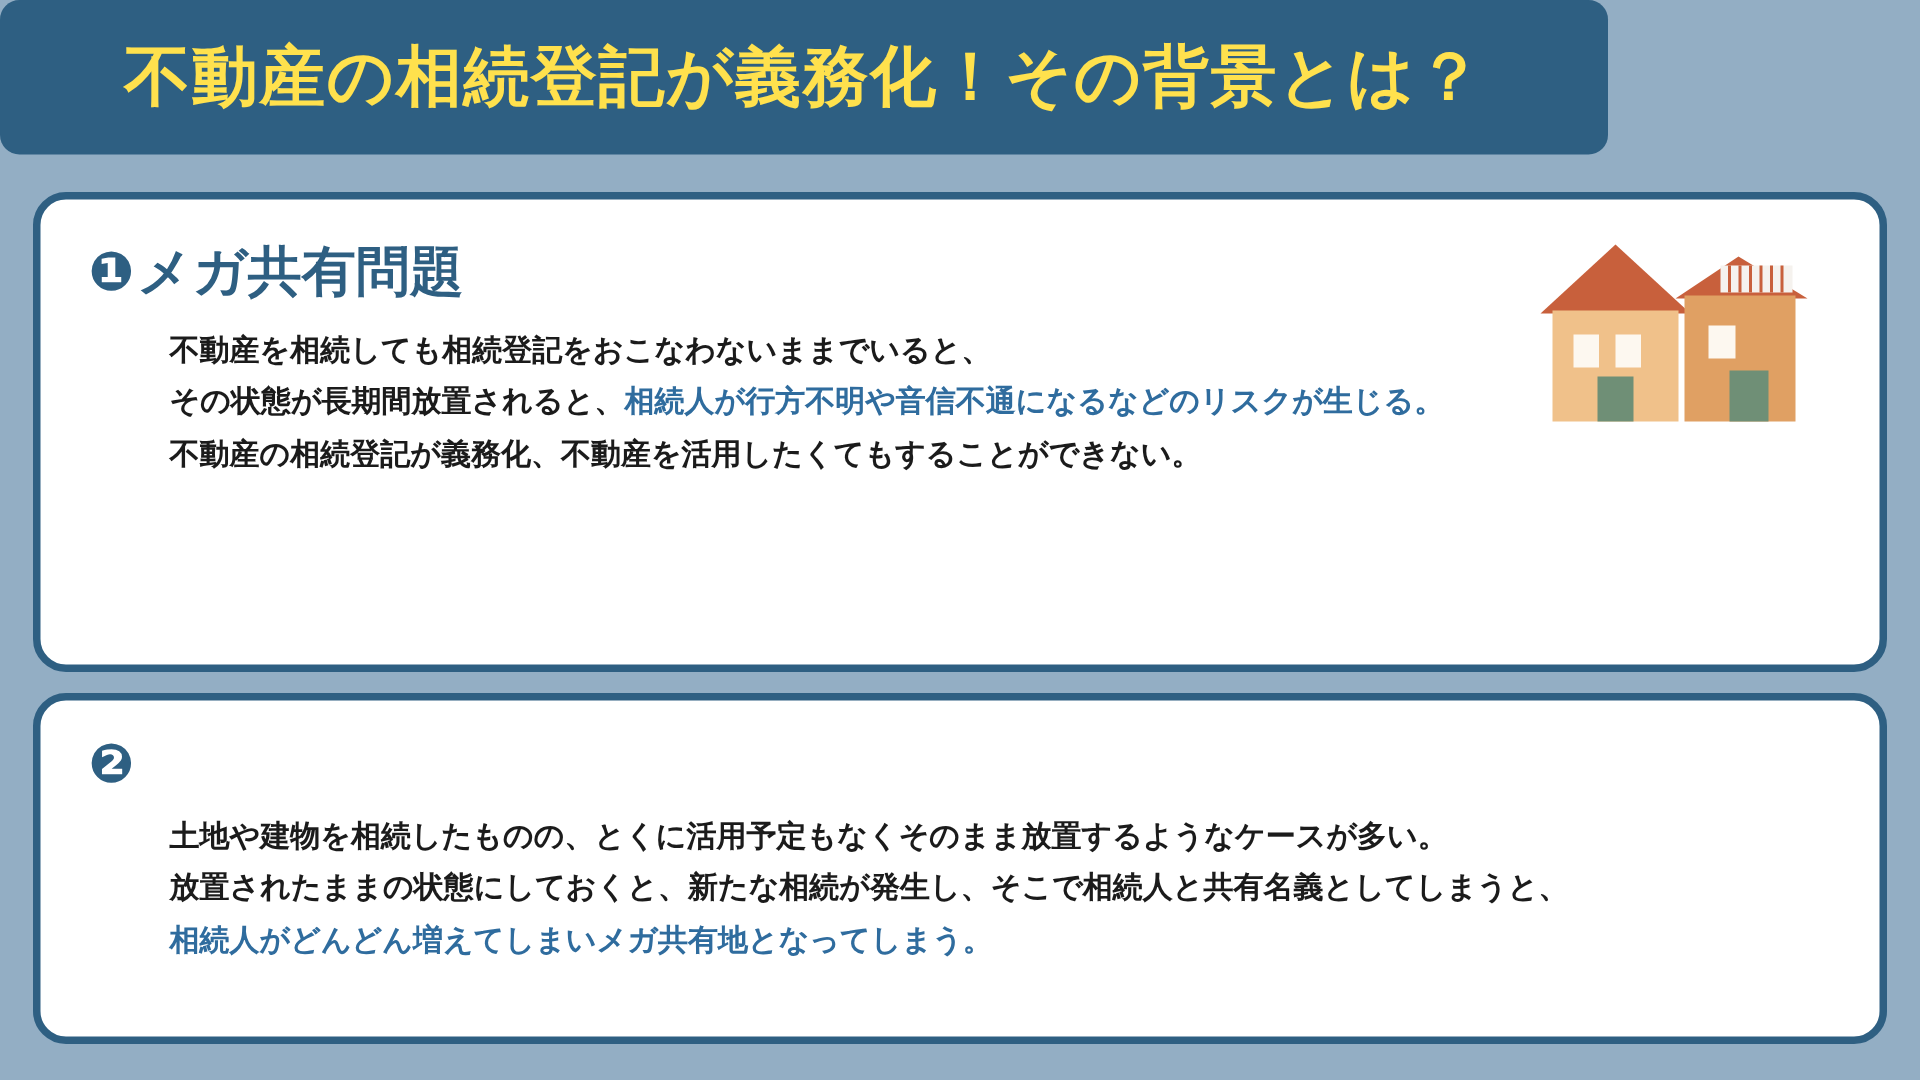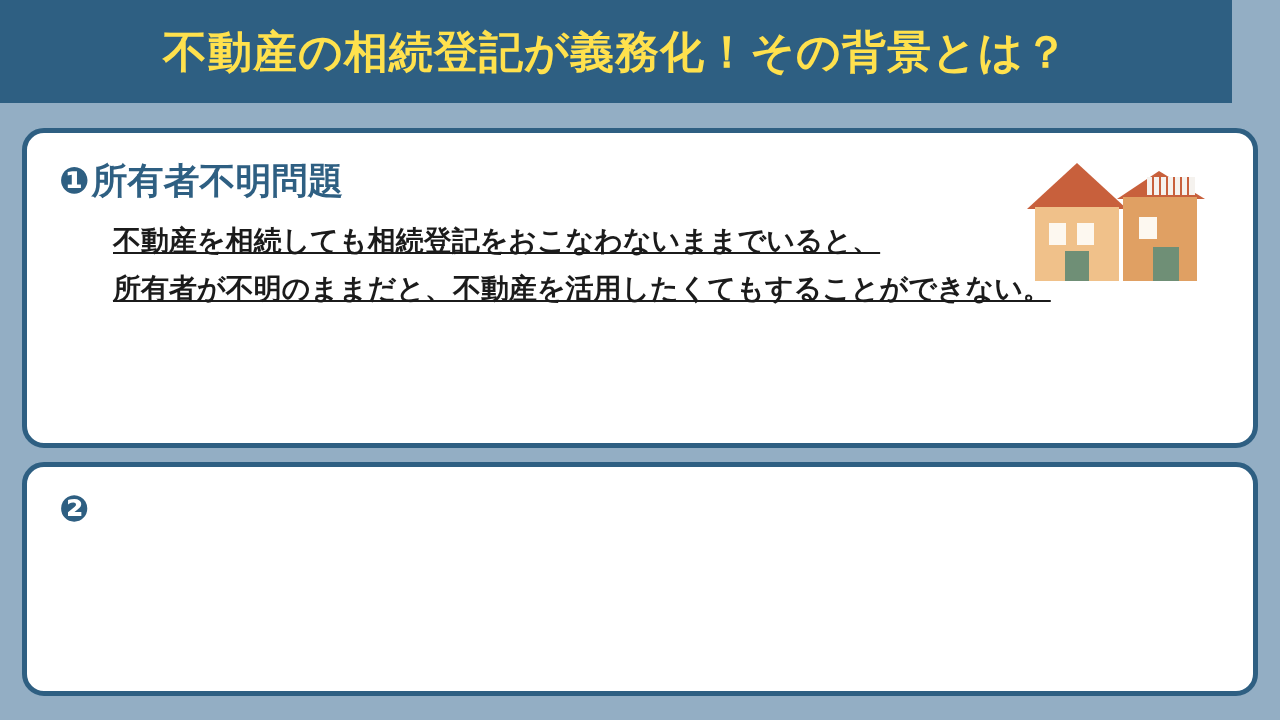--- a/index.html
+++ b/index.html
@@ -18,26 +18,27 @@
     width: 1280px;
     height: 720px;
     background: #93aec4;
     box-sizing: border-box;
   }
   
   .header {
     position: absolute;
     top: 0;
     left: 0;
-    width: 1232px;
+    width: 1072px;
     height: 103px;
     background: #2e5f82;
     display: flex;
     align-items: center;
     justify-content: center;
+    border-radius: 13px;
   }
   .header-title {
     color: #ffe14d;
     font-size: 44px;
     font-weight: bold;
     letter-spacing: 1px;
     text-align: center;
     line-height: 1;
     white-space: nowrap;
   }
@@ -74,26 +75,25 @@
 
   .body-text {
     margin: 0;
     padding: 0;
     list-style: none;
   }
   #card-1 .body-text { margin: 18px 0 0 86px; }
   #card-2 .body-text { margin: 14px 0 0 86px; }
 
   .body-line {
-    font-size: 28px;
+    font-size: 20px;
     color: #1b1b1b;
     line-height: 1.72;
     white-space: nowrap;
     font-weight: bold;
-    text-decoration: underline;
   }
   .hl {
     color: #2f6c9e;
     font-weight: bold;
   }
   
   .house {
     position: absolute;
     top: 18px;
     right: 44px;
@@ -106,25 +106,26 @@
 
 <div class="slide">
 
   <div class="header">
     <div class="header-title">不動産の相続登記が義務化！その背景とは？</div>
   </div>
 
   <div class="card" id="card-1">
     <div class="card-heading">
       <span class="num-badge">❶</span>
-      <span>所有者不明問題</span>
+      <span>メガ共有問題</span>
     </div>
     <div class="body-text" id="body-1">
         <div class="body-line"><span>不動産を相続しても相続登記をおこなわないままでいると、</span></div>
-        <div class="body-line"><span>所有者が不明のままだと、不動産を活用したくてもすることができない。</span></div>
+        <div class="body-line"><span>その状態が長期間放置されると、</span><span class="hl">相続人が行方不明や音信不通になるなどのリスクが生じる。</span></div>
+        <div class="body-line"><span>不動産の相続登記が義務化、不動産を活用したくてもすることができない。</span></div>
       </div>
 
     <svg class="house" viewBox="0 0 190 135" xmlns="http://www.w3.org/2000/svg">
 
       <polygon points="8,58 58,12 108,58" fill="#c8603c"></polygon>
 
       <rect x="16" y="56" width="84" height="74" fill="#f0c18a"></rect>
 
       <polygon points="98,48 140,20 186,48" fill="#c8603c"></polygon>
 
@@ -148,15 +149,20 @@
       <rect x="120" y="66" width="18" height="22" fill="#fdf8f0"></rect>
 
       <rect x="134" y="96" width="26" height="34" fill="#6f8f76"></rect>
     </svg>
   </div>
 
   <div class="card" id="card-2">
     <div class="card-heading">
       <span class="num-badge">❷</span>
     </div>
+    <div class="body-text" id="body-2">
+        <div class="body-line"><span>土地や建物を相続したものの、とくに活用予定もなくそのまま放置するようなケースが多い。</span></div>
+        <div class="body-line"><span>放置されたままの状態にしておくと、新たな相続が発生し、そこで相続人と共有名義としてしまうと、</span></div>
+        <div class="body-line"><span class="hl">相続人がどんどん増えてしまいメガ共有地となってしまう。</span></div>
+      </div>
   </div>
 
 </div>
 
 </body></html>

